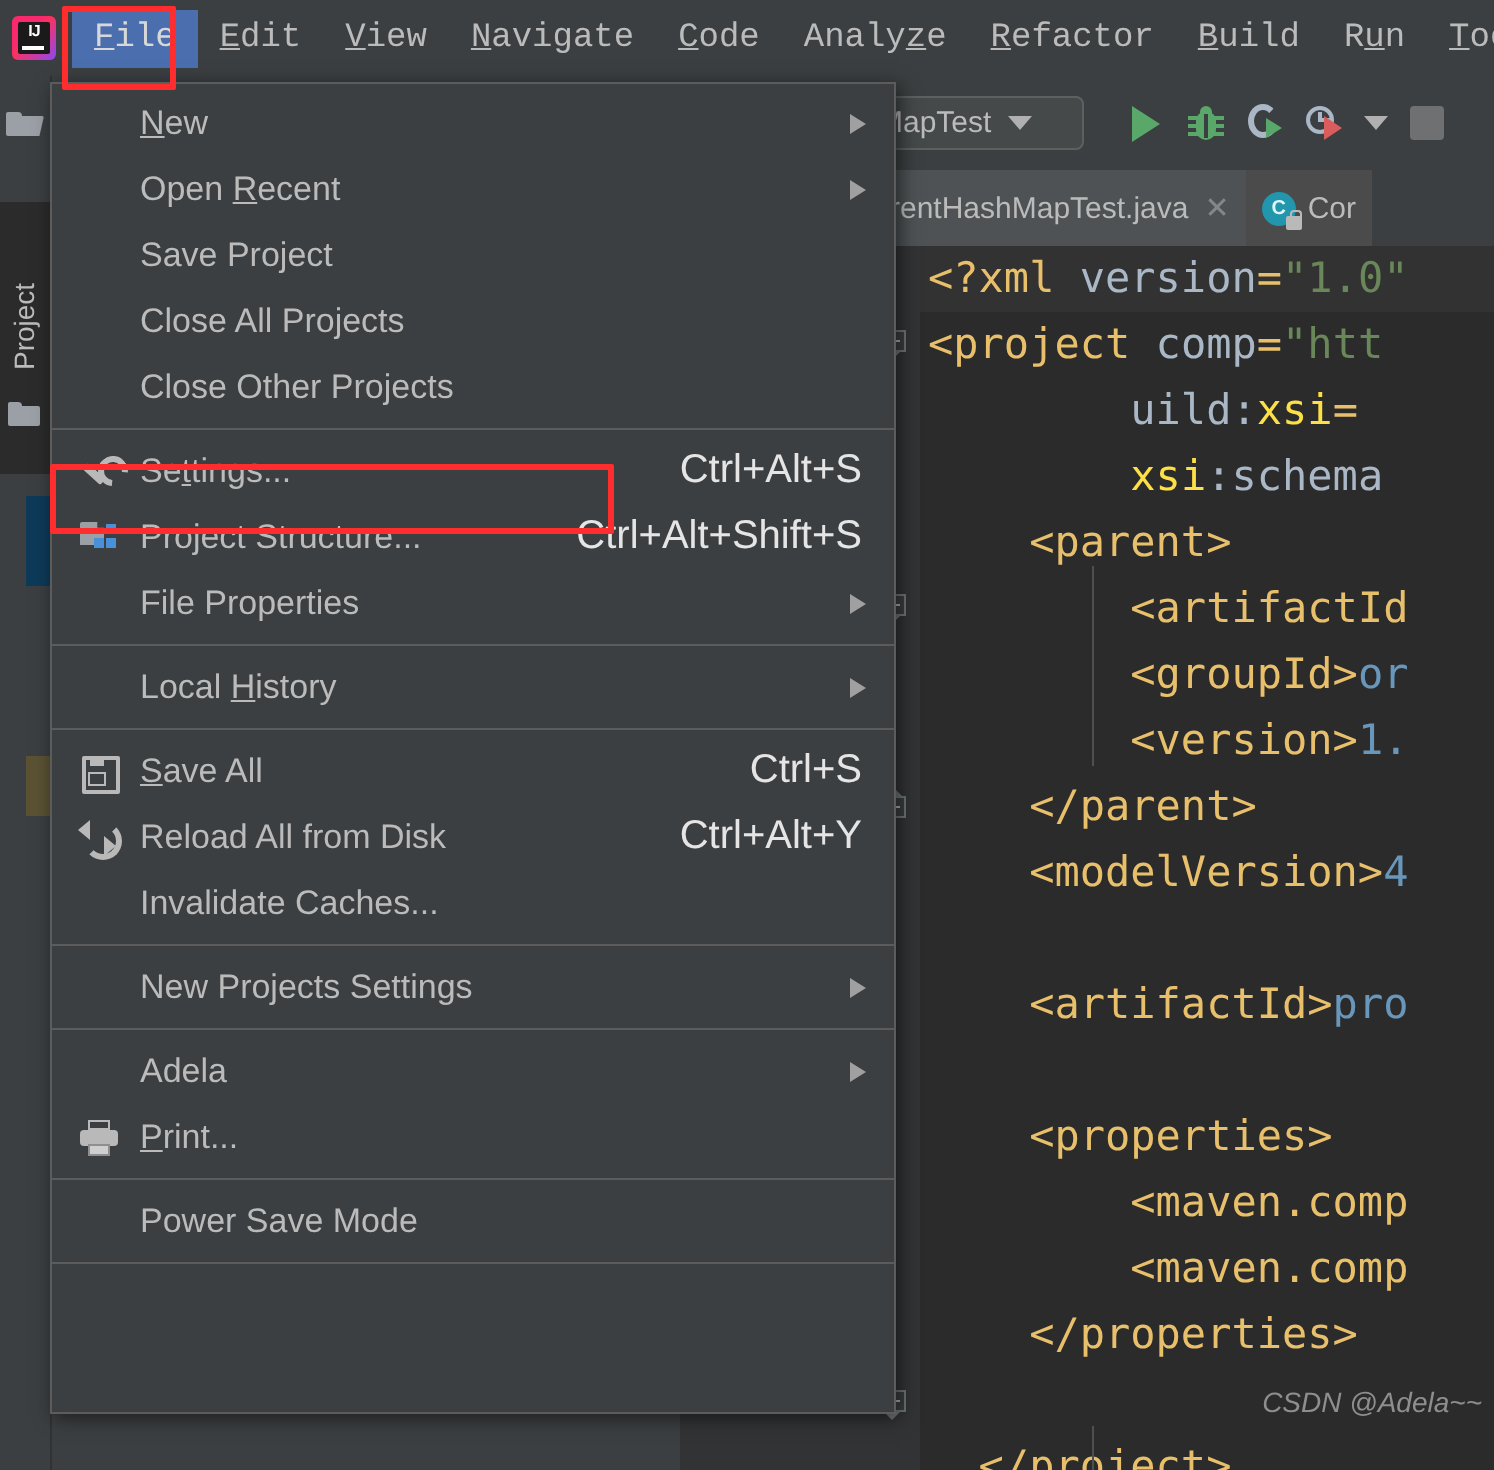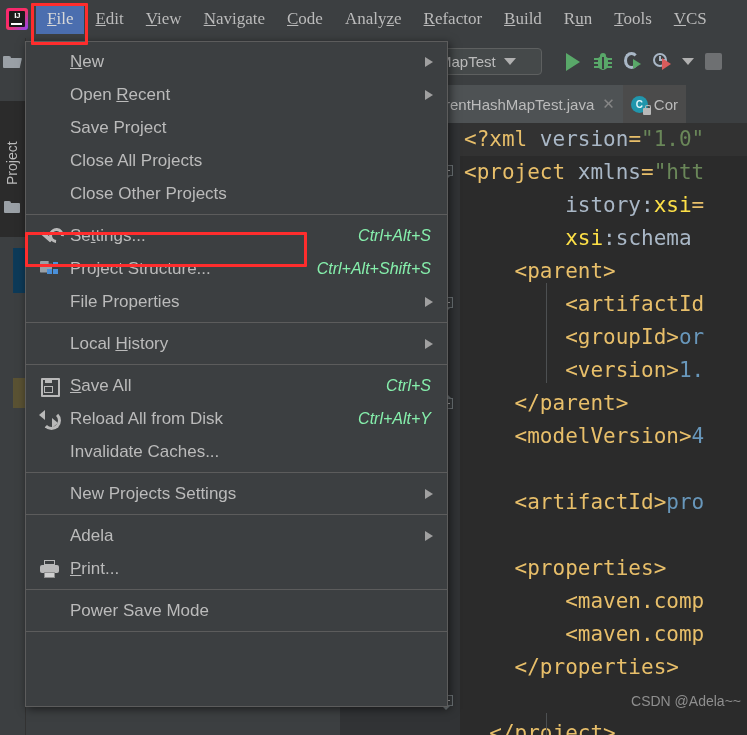--- a/index.html
+++ b/index.html
@@ -46,21 +46,21 @@
   .ij-logo .bar {
     position: absolute; left: 7px; bottom: 7px; width: 11px; height: 2px;
     background: #fff;
   }
   .menu-item {
     position: relative;
     color: #bbbbbb;
     font-size: 17px;
     padding: 5px 11px;
     white-space: nowrap;
-    font-family: Liberation Serif, serif;
+    font-family: Liberation Mono, monospace;
   }
   .menu-item .u { text-decoration: underline; }
   .menu-item.active {
     background: #4b6eaf;
     color: #d8d8d8;
   }
 
   
   .redbox {
     position: absolute;
@@ -336,20 +336,21 @@
     width: 1px; background: #5c6164;
   }
   .indent-guide {
     position: absolute;
     width: 1px; background: #4d5052;
   }
   .watermark {
     position: absolute; right: 6px; bottom: 26px;
     color: #8e8e8e; font-size: 14px;
     font-family: "Liberation Sans", sans-serif;
+    font-style: italic;
   }
 
   
   .behind-gutter {
     position: absolute; left: 340px; top: 123px;
     width: 92px; height: 612px;
     background: #313335;
   }
   .behind-num {
     position: absolute; right: 54px;
@@ -380,23 +381,22 @@
     transform: translateY(-50%);
     width: 20px; height: 18px;
   }
   .mrow .lbl {
     margin-left: 44px;
     white-space: nowrap;
   }
   .mrow .lbl .u { text-decoration: underline; }
   .mrow .acc {
     position: absolute; right: 16px;
-    color: #86efac; font-size: 16px;
+    color: #e5e5e5; font-size: 20px;
     white-space: nowrap;
-    font-style: italic;
   }
   .mrow .arrow {
     position: absolute; right: 14px;
     width: 0; height: 0;
     border-left: 8px solid #a0a0a0;
     border-top: 5.5px solid transparent;
     border-bottom: 5.5px solid transparent;
   }
   .msep {
     height: 1px; background: #5c5c5c; margin: 4px 0;
@@ -568,22 +568,22 @@
       <div class="fold" style="top: 572px;">
         <span class="box"></span>
           <span class="tip"></span>
       </div>
     </div>
     <div class="code-area">
       <div class="indent-guide" style="left: 86px; top: 160px; height: 100px;"></div>
       <div class="indent-guide" style="left: 86px; top: 590px; height: 66px;"></div>
 
       <div class="code-line cursorline"><span class="tok-tag">&lt;?xml</span><span class="tok-txt"> version</span><span class="tok-tag">=</span><span class="tok-str">"1.0"</span></div>
-      <div class="code-line"><span class="tok-tag">&lt;project</span><span class="tok-txt"> xmlns</span><span class="tok-tag">=</span><span class="tok-str">"htt</span></div>
-      <div class="code-line"><span class="tok-txt">        istory:</span><span class="tok-ns">xsi</span><span class="tok-tag">=</span></div>
+      <div class="code-line"><span class="tok-tag">&lt;project</span><span class="tok-txt"> comp</span><span class="tok-tag">=</span><span class="tok-str">"htt</span></div>
+      <div class="code-line"><span class="tok-txt">        uild:</span><span class="tok-ns">xsi</span><span class="tok-tag">=</span></div>
       <div class="code-line"><span class="tok-txt">        </span><span class="tok-ns">xsi</span><span class="tok-txt">:schema</span></div>
       <div class="code-line"><span class="tok-tag">    &lt;parent&gt;</span></div>
       <div class="code-line"><span class="tok-tag">        &lt;artifactId</span></div>
       <div class="code-line"><span class="tok-tag">        &lt;groupId&gt;</span><span class="tok-num">or</span></div>
       <div class="code-line"><span class="tok-tag">        &lt;version&gt;</span><span class="tok-num">1.</span></div>
       <div class="code-line"><span class="tok-tag">    &lt;/parent&gt;</span></div>
       <div class="code-line"><span class="tok-tag">    &lt;modelVersion&gt;</span><span class="tok-num">4</span></div>
       <div class="code-line"></div>
       <div class="code-line"><span class="tok-tag">    &lt;artifactId&gt;</span><span class="tok-num">pro</span></div>
       <div class="code-line"></div>

